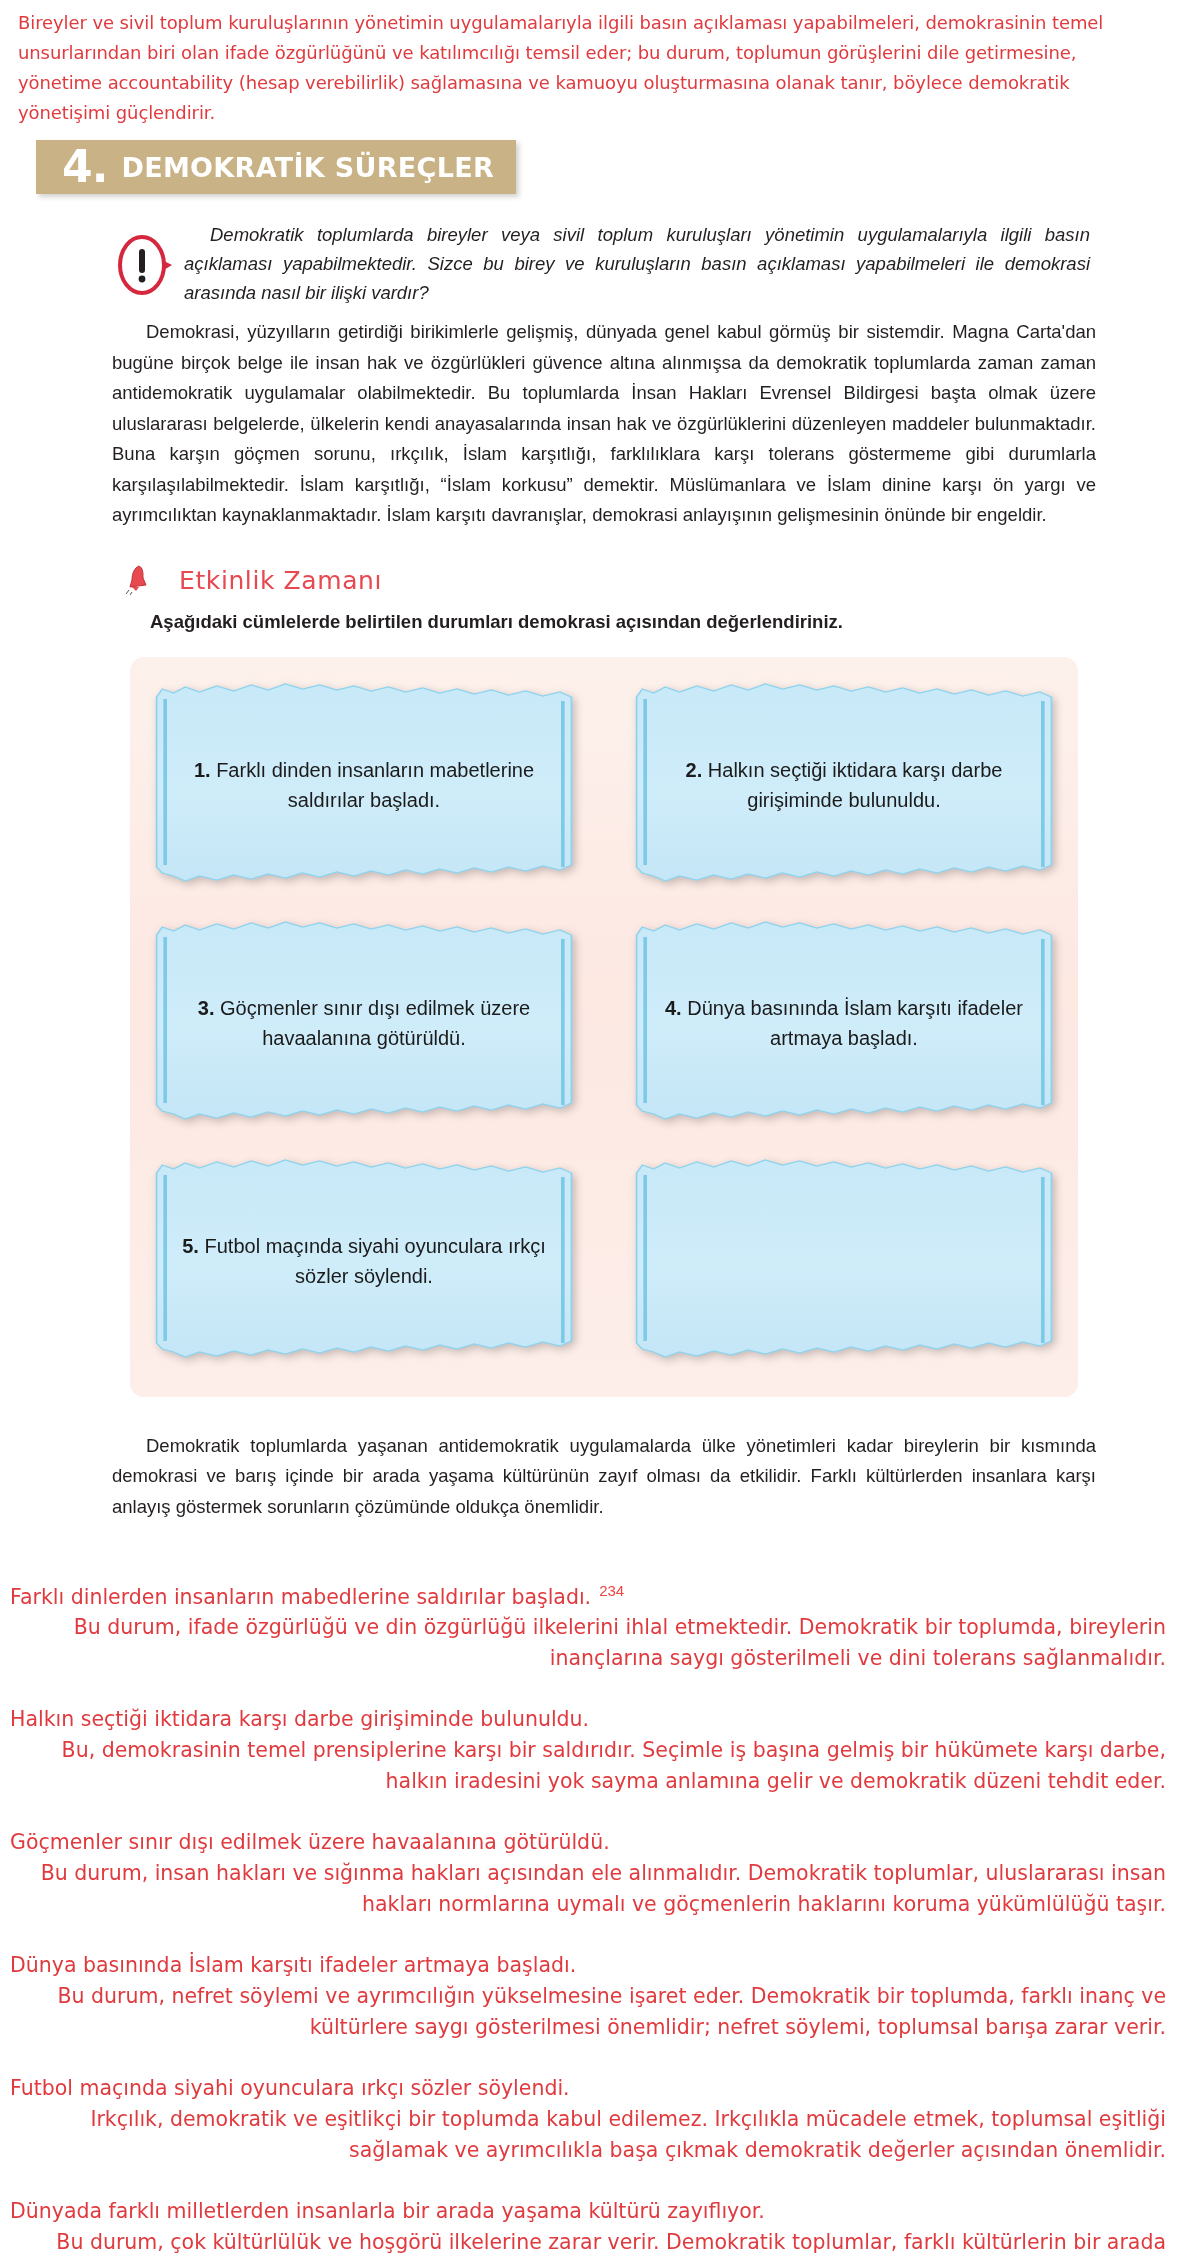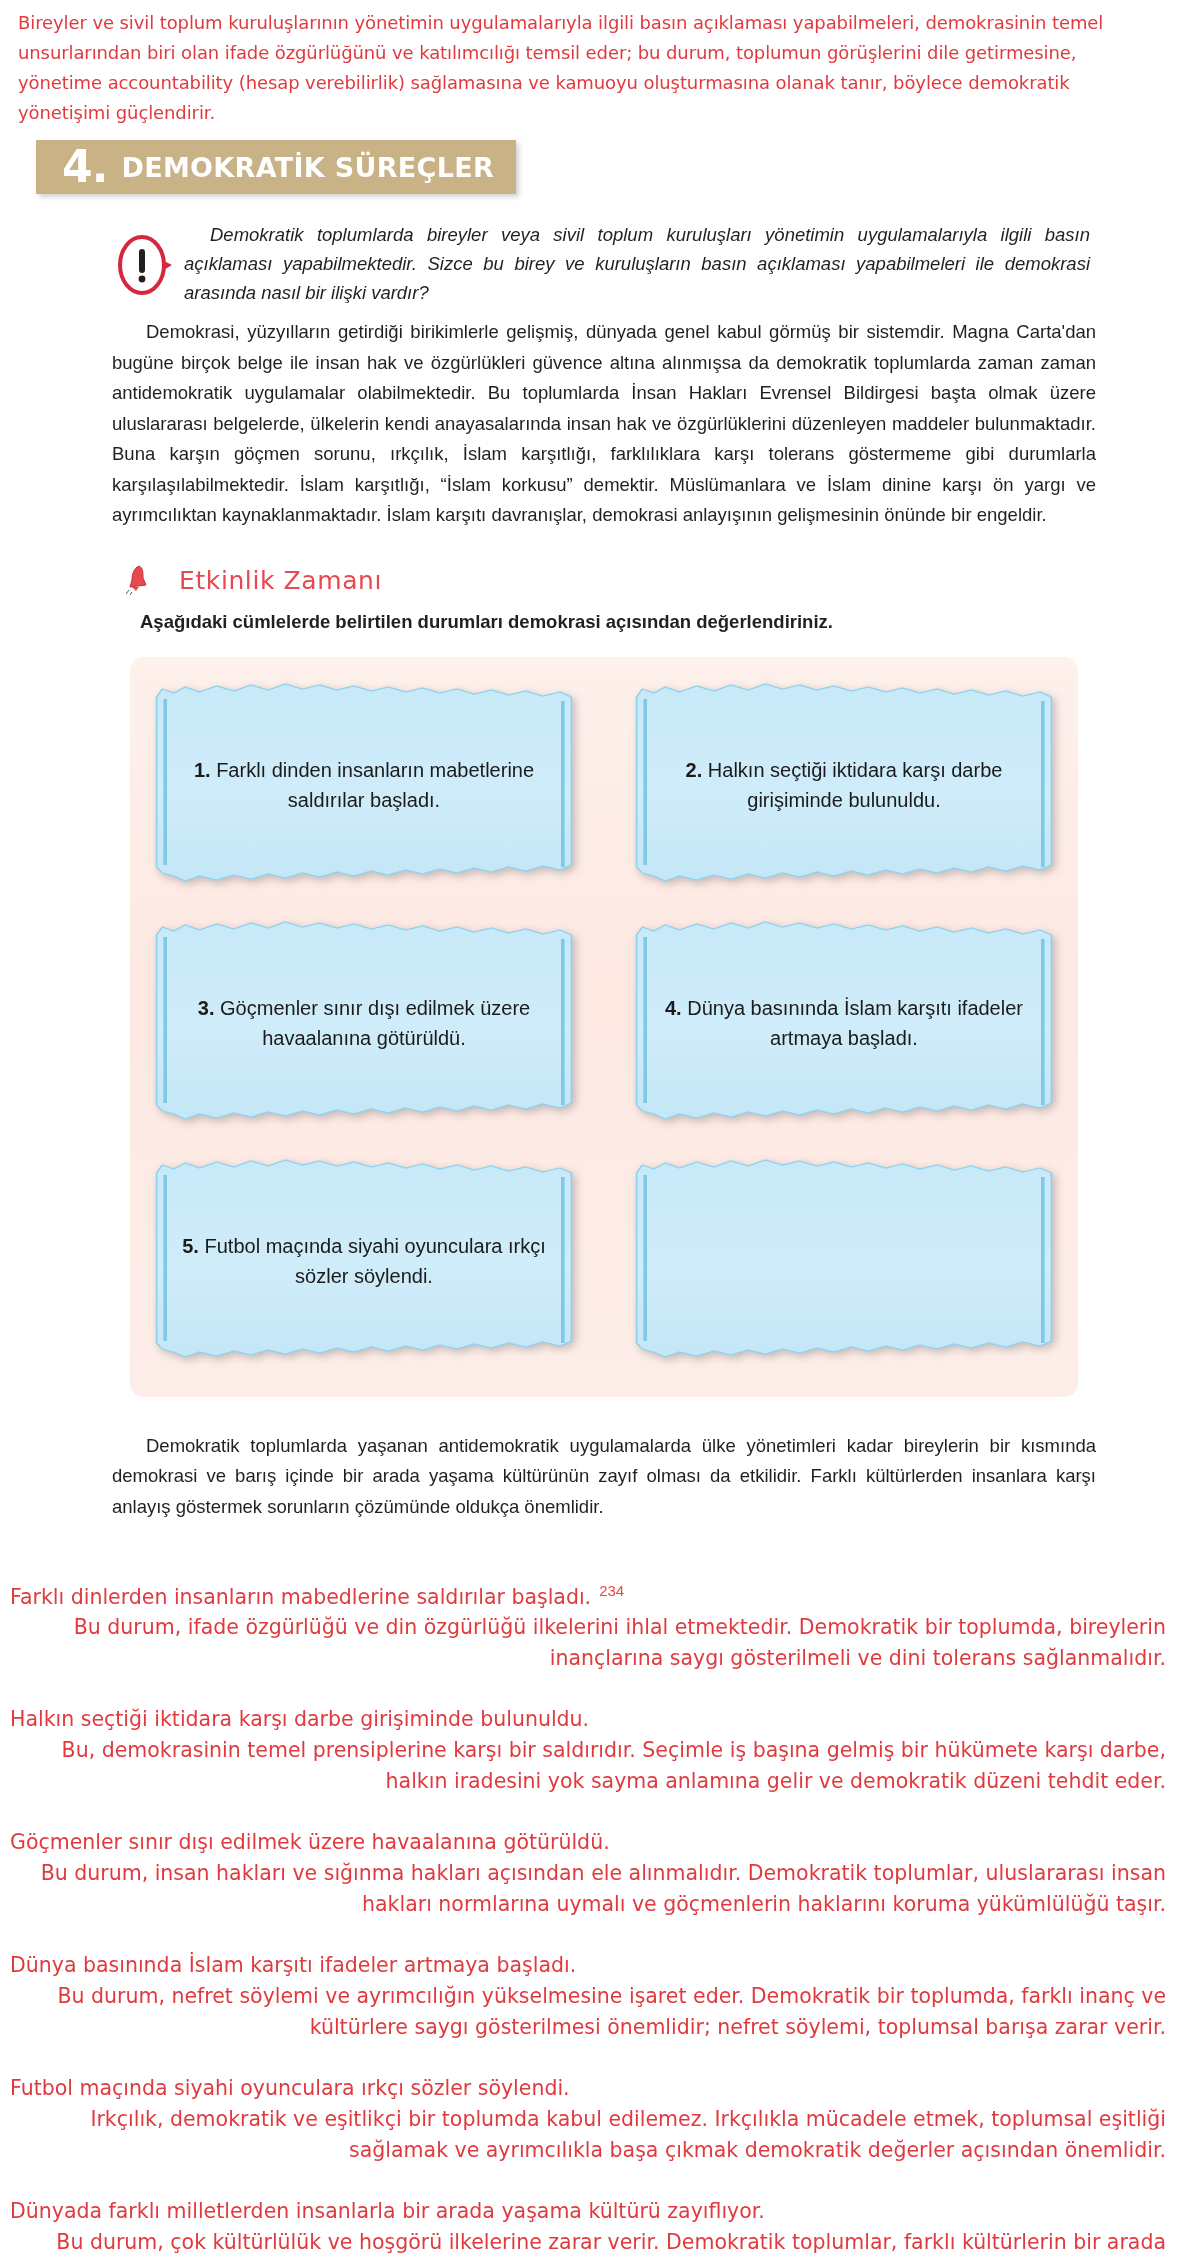--- a/index.html
+++ b/index.html
@@ -107,21 +107,21 @@
   .activity-label {
     color: #e8484f;
     font-family: "DejaVu Sans", sans-serif;
     font-size: 25px;
     letter-spacing: 0.6px;
   }
   .activity-prompt {
     font-weight: bold;
     font-size: 18.5px;
     margin-top: 16px;
-    margin-left: 28px;
+    margin-left: 38px;
     color: #231f20;
   }
 
   
   .notes-wrap {
     margin: 24px 18px 0 18px;
     background: linear-gradient(180deg, #fdf1ec 0%, #fde8e2 45%, #fdeee9 100%);
     border-radius: 14px;
     padding: 22px 18px 30px 18px;
   }

